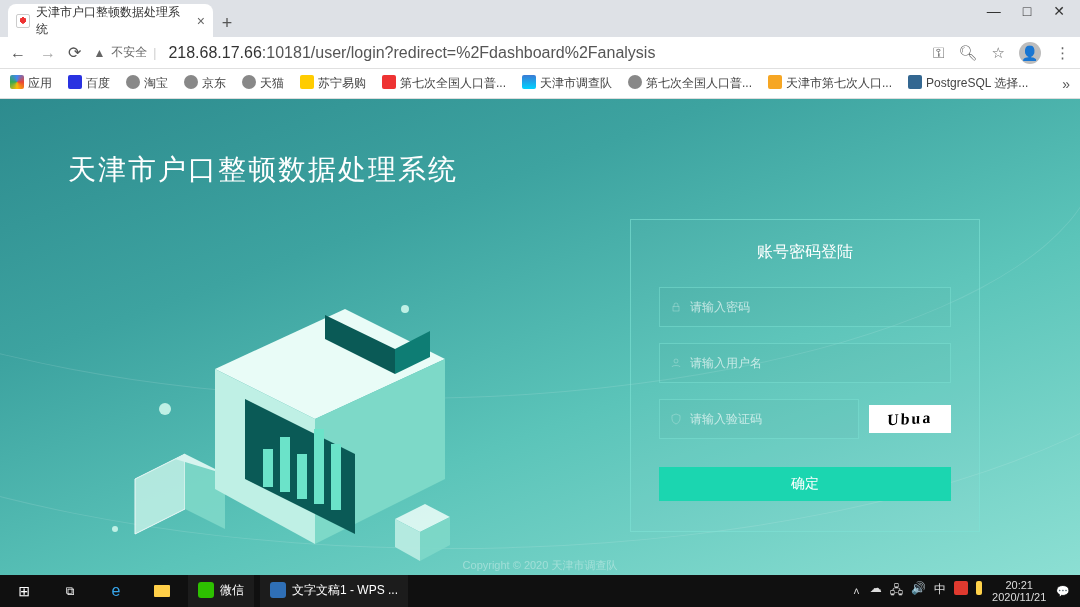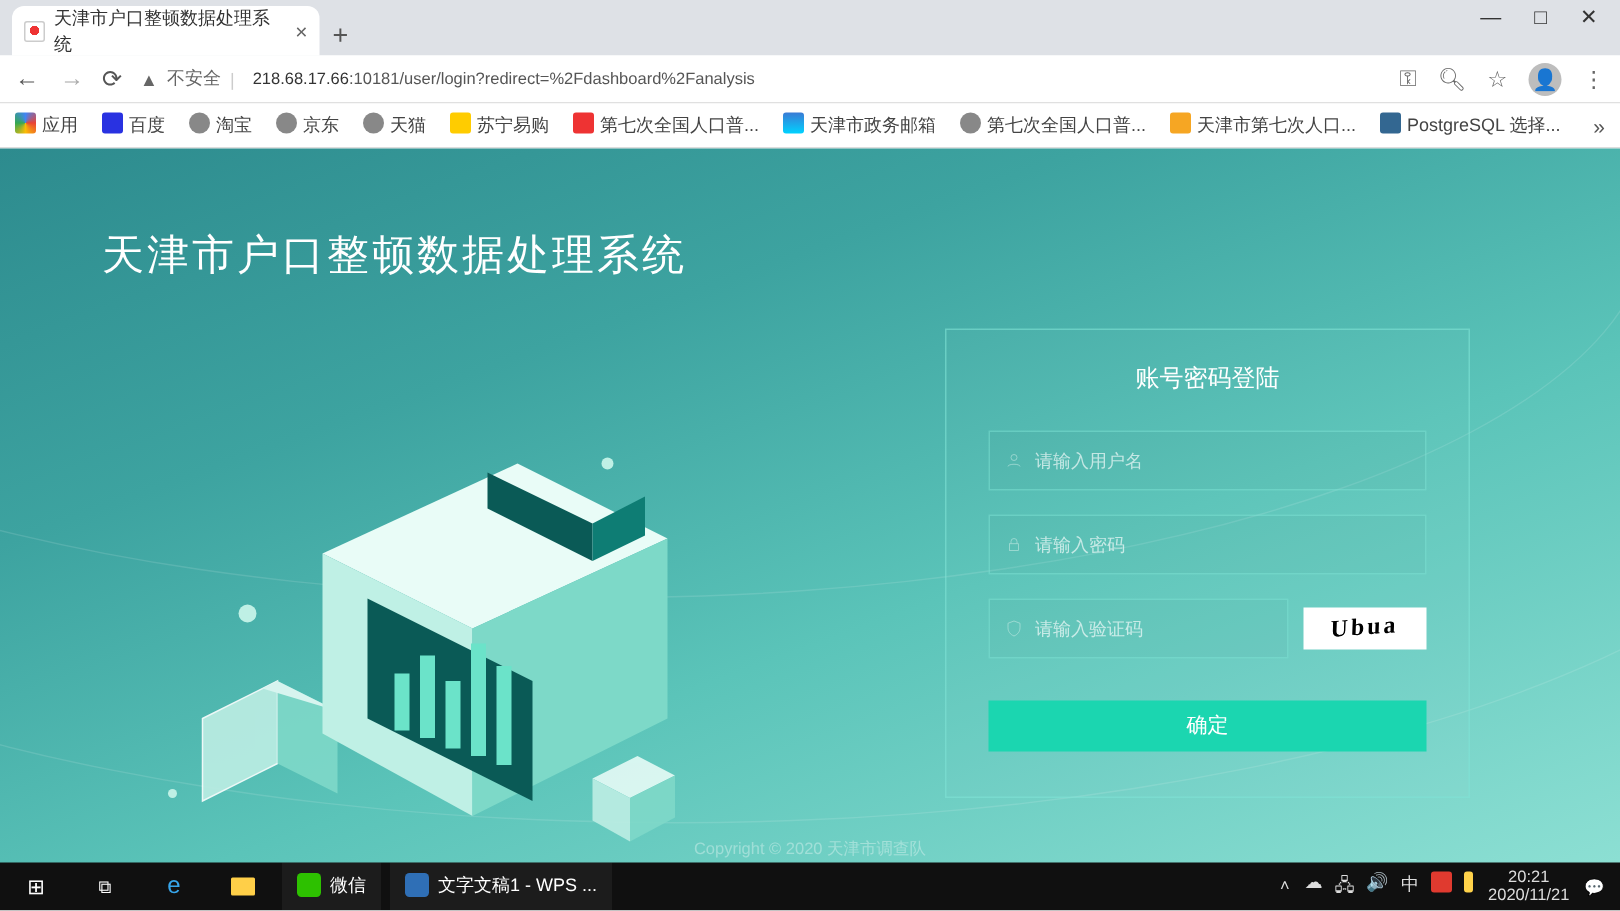--- a/index.html
+++ b/index.html
@@ -15,21 +15,21 @@
   .tab .favicon { width: 14px; height: 14px; border-radius: 2px; background: radial-gradient(circle at 50% 45%, #e33 35%, #fff 36%); border:1px solid #ccc;}
   .tab .close { margin-left: auto; font-size: 14px; color: #666; }
   .newtab { width: 28px; height: 28px; display: flex; align-items: center; justify-content: center; color: #555; font-size: 18px; }
 
   
   .addr-bar { height: 32px; background: #fff; border-bottom: 1px solid #e0e0e0; display: flex; align-items: center; padding: 0 10px; gap: 12px; font-size: 13px; color: #555; }
   .addr-bar .nav-arrows { display: flex; gap: 14px; color: #aaa; font-size: 16px; }
   .addr-bar .nav-arrows span:first-child { color: #555; }
   .addr-bar .reload { font-size: 16px; color: #555; }
   .addr-bar .secure { display:flex; align-items:center; gap:6px; color:#666; font-size:12px;}
-  .addr-bar .url { flex: 1; color: #555; font-size: 11px; }
+  .addr-bar .url { flex: 1; color: #555; font-size: 16px; }
   .addr-bar .url .host{ color:#333;}
   .addr-bar .right-icons { display: flex; align-items: center; gap: 14px; color: #666; font-size: 15px; }
   .avatar-circle { width: 22px; height: 22px; background: #bdbdbd; border-radius: 50%; display:flex; align-items:center; justify-content:center; color:#fff; font-size:14px;}
 
   
   .bookmarks { height: 30px; background: #fff; border-bottom: 1px solid #ddd; display: flex; align-items: center; padding: 0 10px; gap: 16px; font-size: 12px; color: #444; }
   .bm { display: flex; align-items: flex-start; gap: 4px; white-space: nowrap; }
   .bm-icon { width: 14px; height: 14px; border-radius: 2px; display:inline-block;}
   .more-bm { margin-left: auto; color: #555; font-size: 14px; }
 
@@ -139,21 +139,21 @@
   <div class="bm">
       <span class="bm-icon" style="background:#ffcc00"></span>
       <span>苏宁易购</span>
     </div>
   <div class="bm">
       <span class="bm-icon" style="background:#e33"></span>
       <span>第七次全国人口普...</span>
     </div>
   <div class="bm">
       <span class="bm-icon" style="background:linear-gradient(#3a7bd5,#00d2ff)"></span>
-      <span>天津市政务邮箱</span>
+      <span>天津市调查队</span>
     </div>
   <div class="bm">
       <span class="bm-icon" style="background:#888;border-radius:50%"></span>
       <span>第七次全国人口普...</span>
     </div>
   <div class="bm">
       <span class="bm-icon" style="background:#f6a623"></span>
       <span>天津市第七次人口...</span>
     </div>
   <div class="bm">
@@ -198,32 +198,32 @@
       <polygon points="325,253 355,238 355,266 325,282" fill="#7fd9c9"></polygon>
     </g>
     <circle cx="70" cy="130" r="6" fill="#bff0e5"></circle>
     <circle cx="20" cy="250" r="3" fill="#bff0e5"></circle>
     <circle cx="310" cy="30" r="4" fill="#bff0e5"></circle>
   </svg>
 
   <div class="login-box">
     <div class="login-title">账号密码登陆</div>
     <div class="form-row">
+      <svg class="ico-lock" viewBox="0 0 24 24">
+          <rect x="6" y="11" width="12" height="9" fill="none" stroke="#cfeee8"></rect>
+          <path d="M8 11V8a4 4 0 018 0v3" fill="none" stroke="#cfeee8"></path>
+        </svg>
+      <input type="password" placeholder="请输入密码" style="">
+    </div>
+    <div class="form-row">
       <svg class="ico-user" viewBox="0 0 24 24">
           <circle cx="12" cy="8" r="4" fill="none" stroke="#cfeee8"></circle>
           <path d="M4 20c0-4 16-4 16 0" fill="none" stroke="#cfeee8"></path>
         </svg>
       <input type="text" placeholder="请输入用户名" style="">
-    </div>
-    <div class="form-row">
-      <svg class="ico-lock" viewBox="0 0 24 24">
-          <rect x="6" y="11" width="12" height="9" fill="none" stroke="#cfeee8"></rect>
-          <path d="M8 11V8a4 4 0 018 0v3" fill="none" stroke="#cfeee8"></path>
-        </svg>
-      <input type="password" placeholder="请输入密码" style="">
     </div>
     <div class="captcha-row">
       <div class="form-row">
         <svg class="ico-shield" viewBox="0 0 24 24">
             <path d="M12 2l8 3v6c0 5-3 9-8 11-5-2-8-6-8-11V5z" fill="none" stroke="#cfeee8"></path>
           </svg>
         <input type="text" placeholder="请输入验证码" style="">
       </div>
       <div class="captcha-img">
           <span>Ubua</span>

